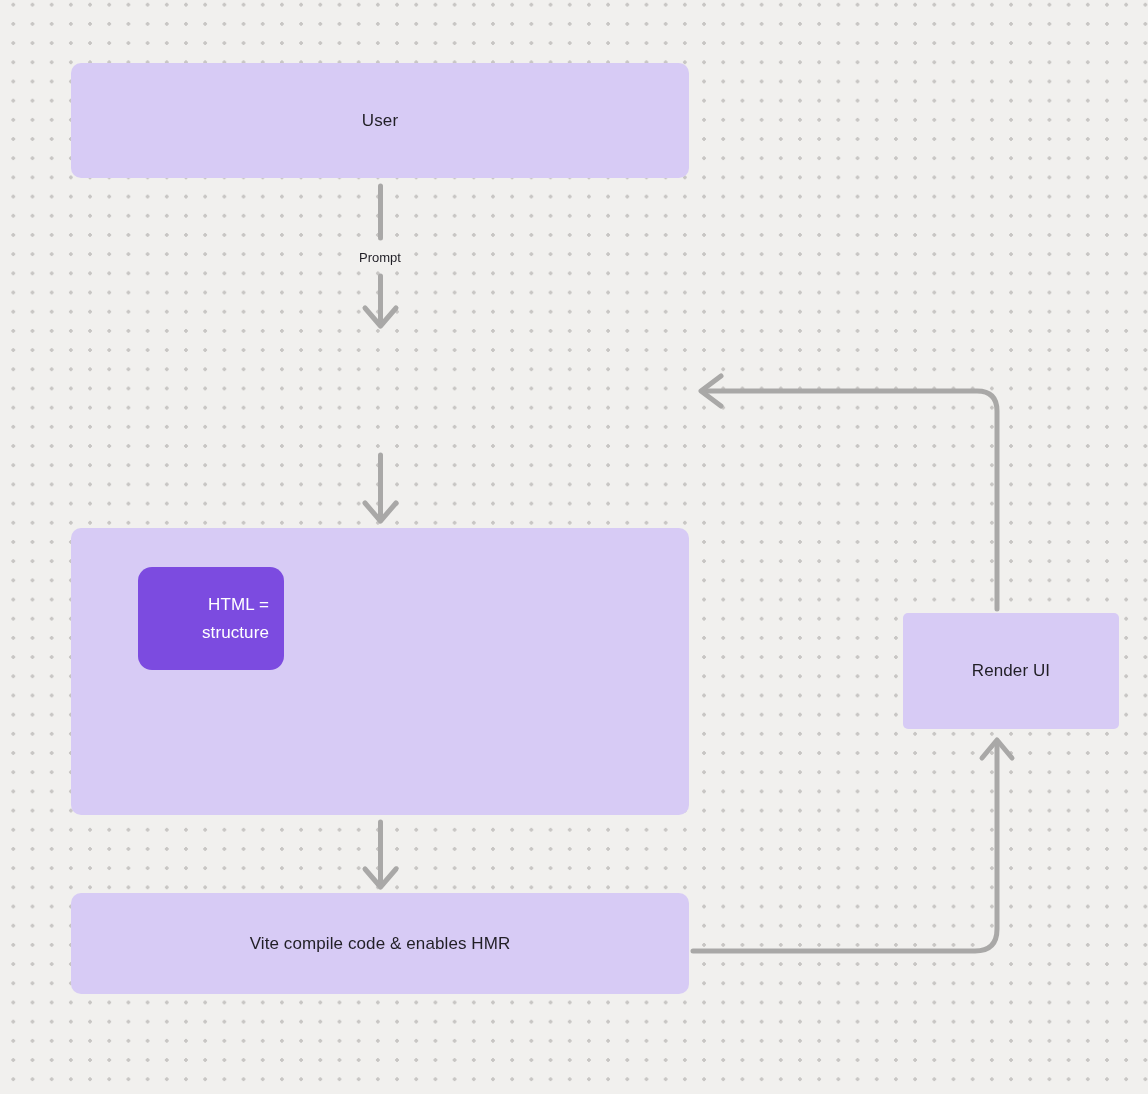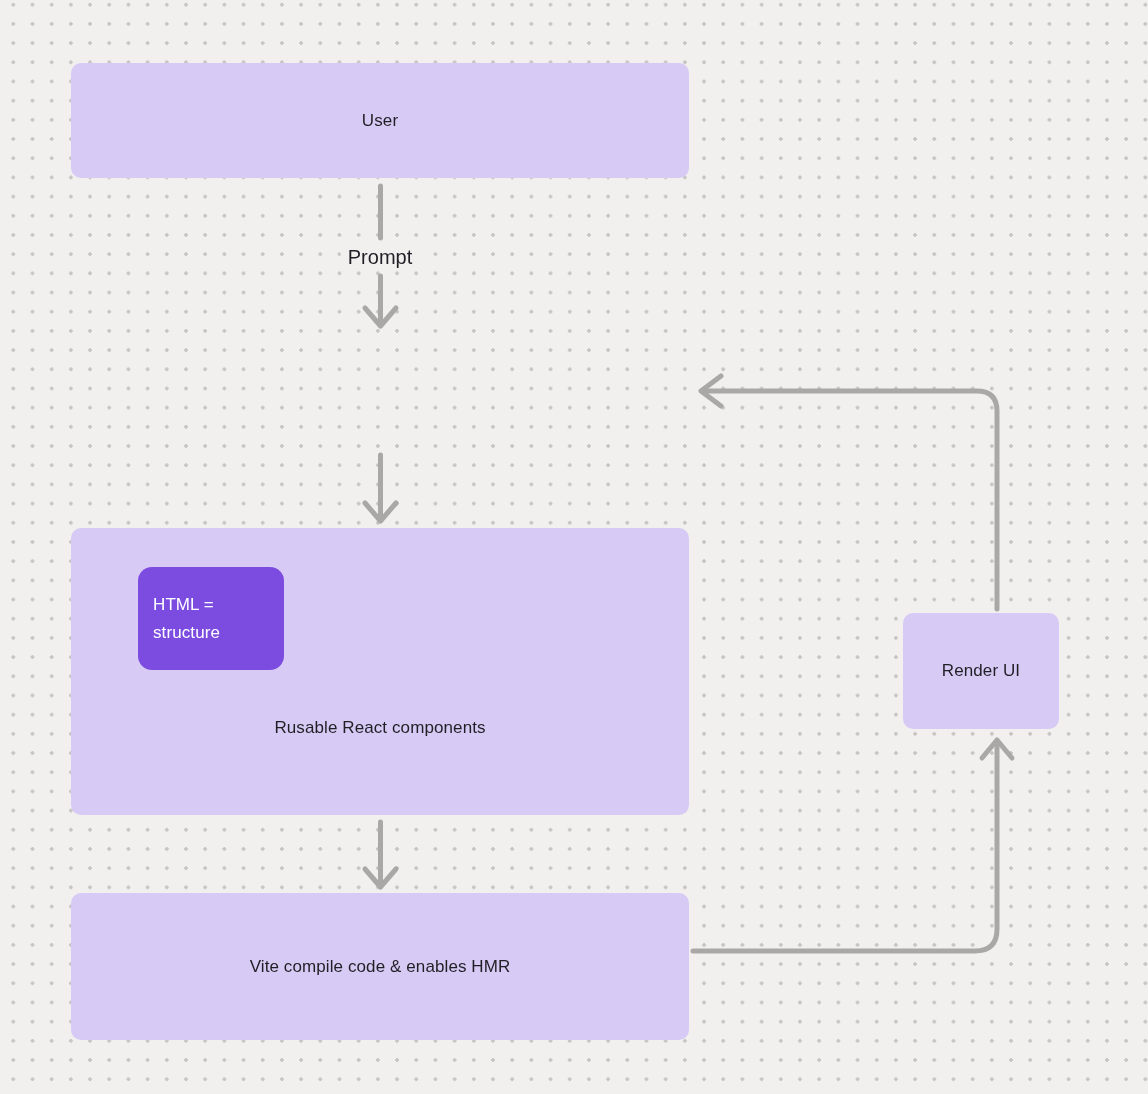--- a/index.html
+++ b/index.html
@@ -34,40 +34,40 @@
     align-items:center;
     justify-content:center;
     font-size:17px;
     font-weight:500;
     color:var(--text-dark);
     letter-spacing:.1px;
   }
   .node-user{left:71px;top:63px;width:618px;height:115px;}
   .node-webapp{left:71px;top:333px;width:618px;height:115px;}
   .node-group{left:71px;top:528px;width:618px;height:287px;display:block;}
-  .node-vite{left:71px;top:893px;width:618px;height:147px;}
-  .node-render{left:903px;top:613px;width:156px;height:116px;border-radius:10px;}
+  .node-vite{left:71px;top:893px;width:618px;height:101px;}
+  .node-render{left:903px;top:613px;width:216px;height:116px;border-radius:5px;}
   .group-row{
     position:absolute;
     left:67px;
     top:39px;
     width:484px;
     display:flex;
     justify-content:space-between;
   }
   .chip{
     width:146px;
     height:103px;
     border-radius:14px;
     background:var(--node-fill-accent);
     color:var(--text-light);
     display:flex;
     align-items:center;
     justify-content:center;
-    text-align:left;
+    text-align:right;
     font-size:17px;
     font-weight:500;
     line-height:28px;
     padding:0 15px;
     box-sizing:border-box;
   }
   .group-caption{
     position:absolute;
     left:0;
     top:190px;
@@ -90,21 +90,21 @@
     stroke-linecap:round;
     stroke-linejoin:round;
   }
   .edge-label{
     position:absolute;
     left:380px;
     top:257px;
     transform:translate(-50%,-50%);
     background:var(--canvas-bg);
     padding:1px 7px;
-    font-size:20px;
+    font-size:13px;
     font-weight:500;
     color:var(--text-dark);
     white-space:nowrap;
   }
 </style>
 </head>
 <body>
 
 <div class="canvas">
 
@@ -133,21 +133,20 @@
 
   <div class="edge-label">Prompt</div>
 
 
   <div class="node node-group">
     <div class="group-row">
       <div class="chip">
         <span>HTML = structure</span>
       </div>
     </div>
-    <div class="group-caption">Rusable React components</div>
   </div>
 
   <div class="node node-vite">
     <span>Vite compile code &amp; enables HMR</span>
   </div>
 
   <div class="node node-render">
     <span>Render UI</span>
   </div>
 

